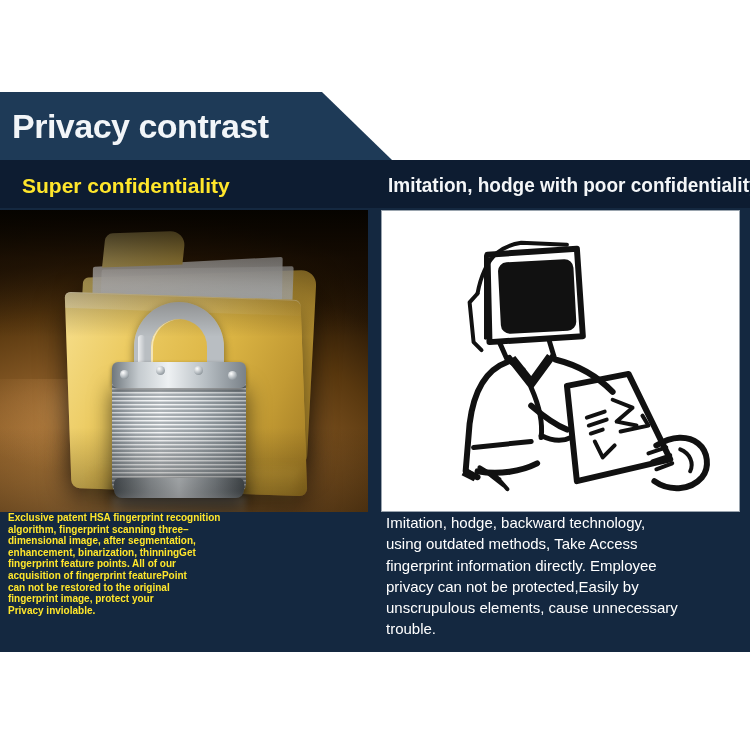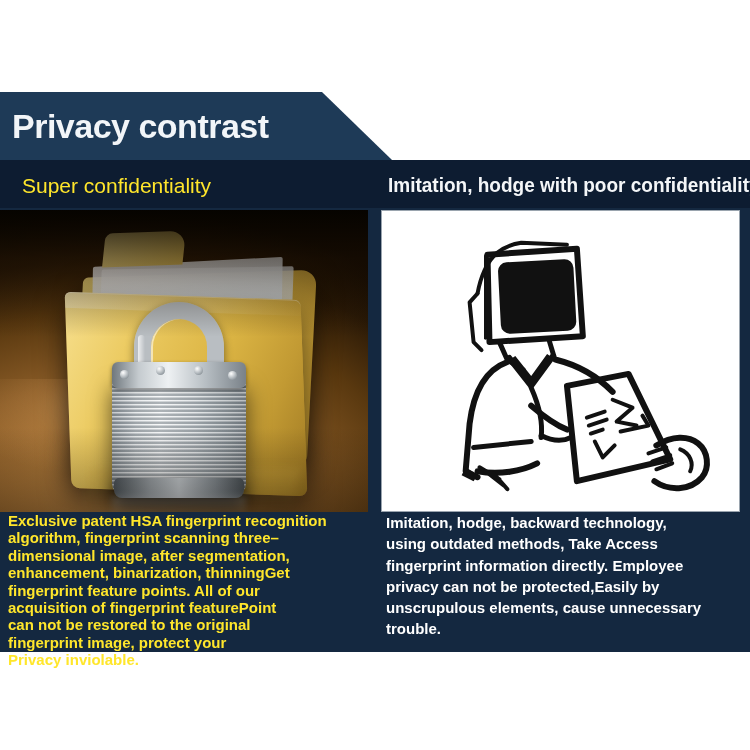--- a/index.html
+++ b/index.html
@@ -61,21 +61,21 @@
     height: 50px;
     background: #0d1c31;
   }
   .subhead-left {
     position: absolute;
     left: 22px;
     top: 50%;
     transform: translateY(-50%);
     color: #ffe62b;
     font-size: 21px;
-    font-weight: normal;
+    font-weight: bold;
     line-height: 1;
     white-space: nowrap;
   }
   .subhead-right {
     position: absolute;
     left: 388px;
     top: 50%;
     transform: translateY(-50%);
     color: #f4f6f8;
     font-size: 20px;
@@ -275,34 +275,34 @@
   }
   .right-figure svg { display: block; width: 100%; height: 100%; }
 
   
   .caption-left {
     position: absolute;
     left: 8px;
     top: 512px;
     width: 362px;
     color: #ffe62b;
-    font-size: 15px;
+    font-size: 10px;
     font-weight: bold;
     line-height: 1.16;
     text-align: left;
     white-space: pre-line;
   }
   .caption-right {
     position: absolute;
     left: 386px;
     top: 512px;
     width: 358px;
     color: #ffffff;
     font-size: 15px;
-    font-weight: bold;
+    font-weight: normal;
     line-height: 1.42;
     text-align: left;
     white-space: pre-line;
   }
 </style>
 </head>
 <body>
 
 <div id="stage">
 

